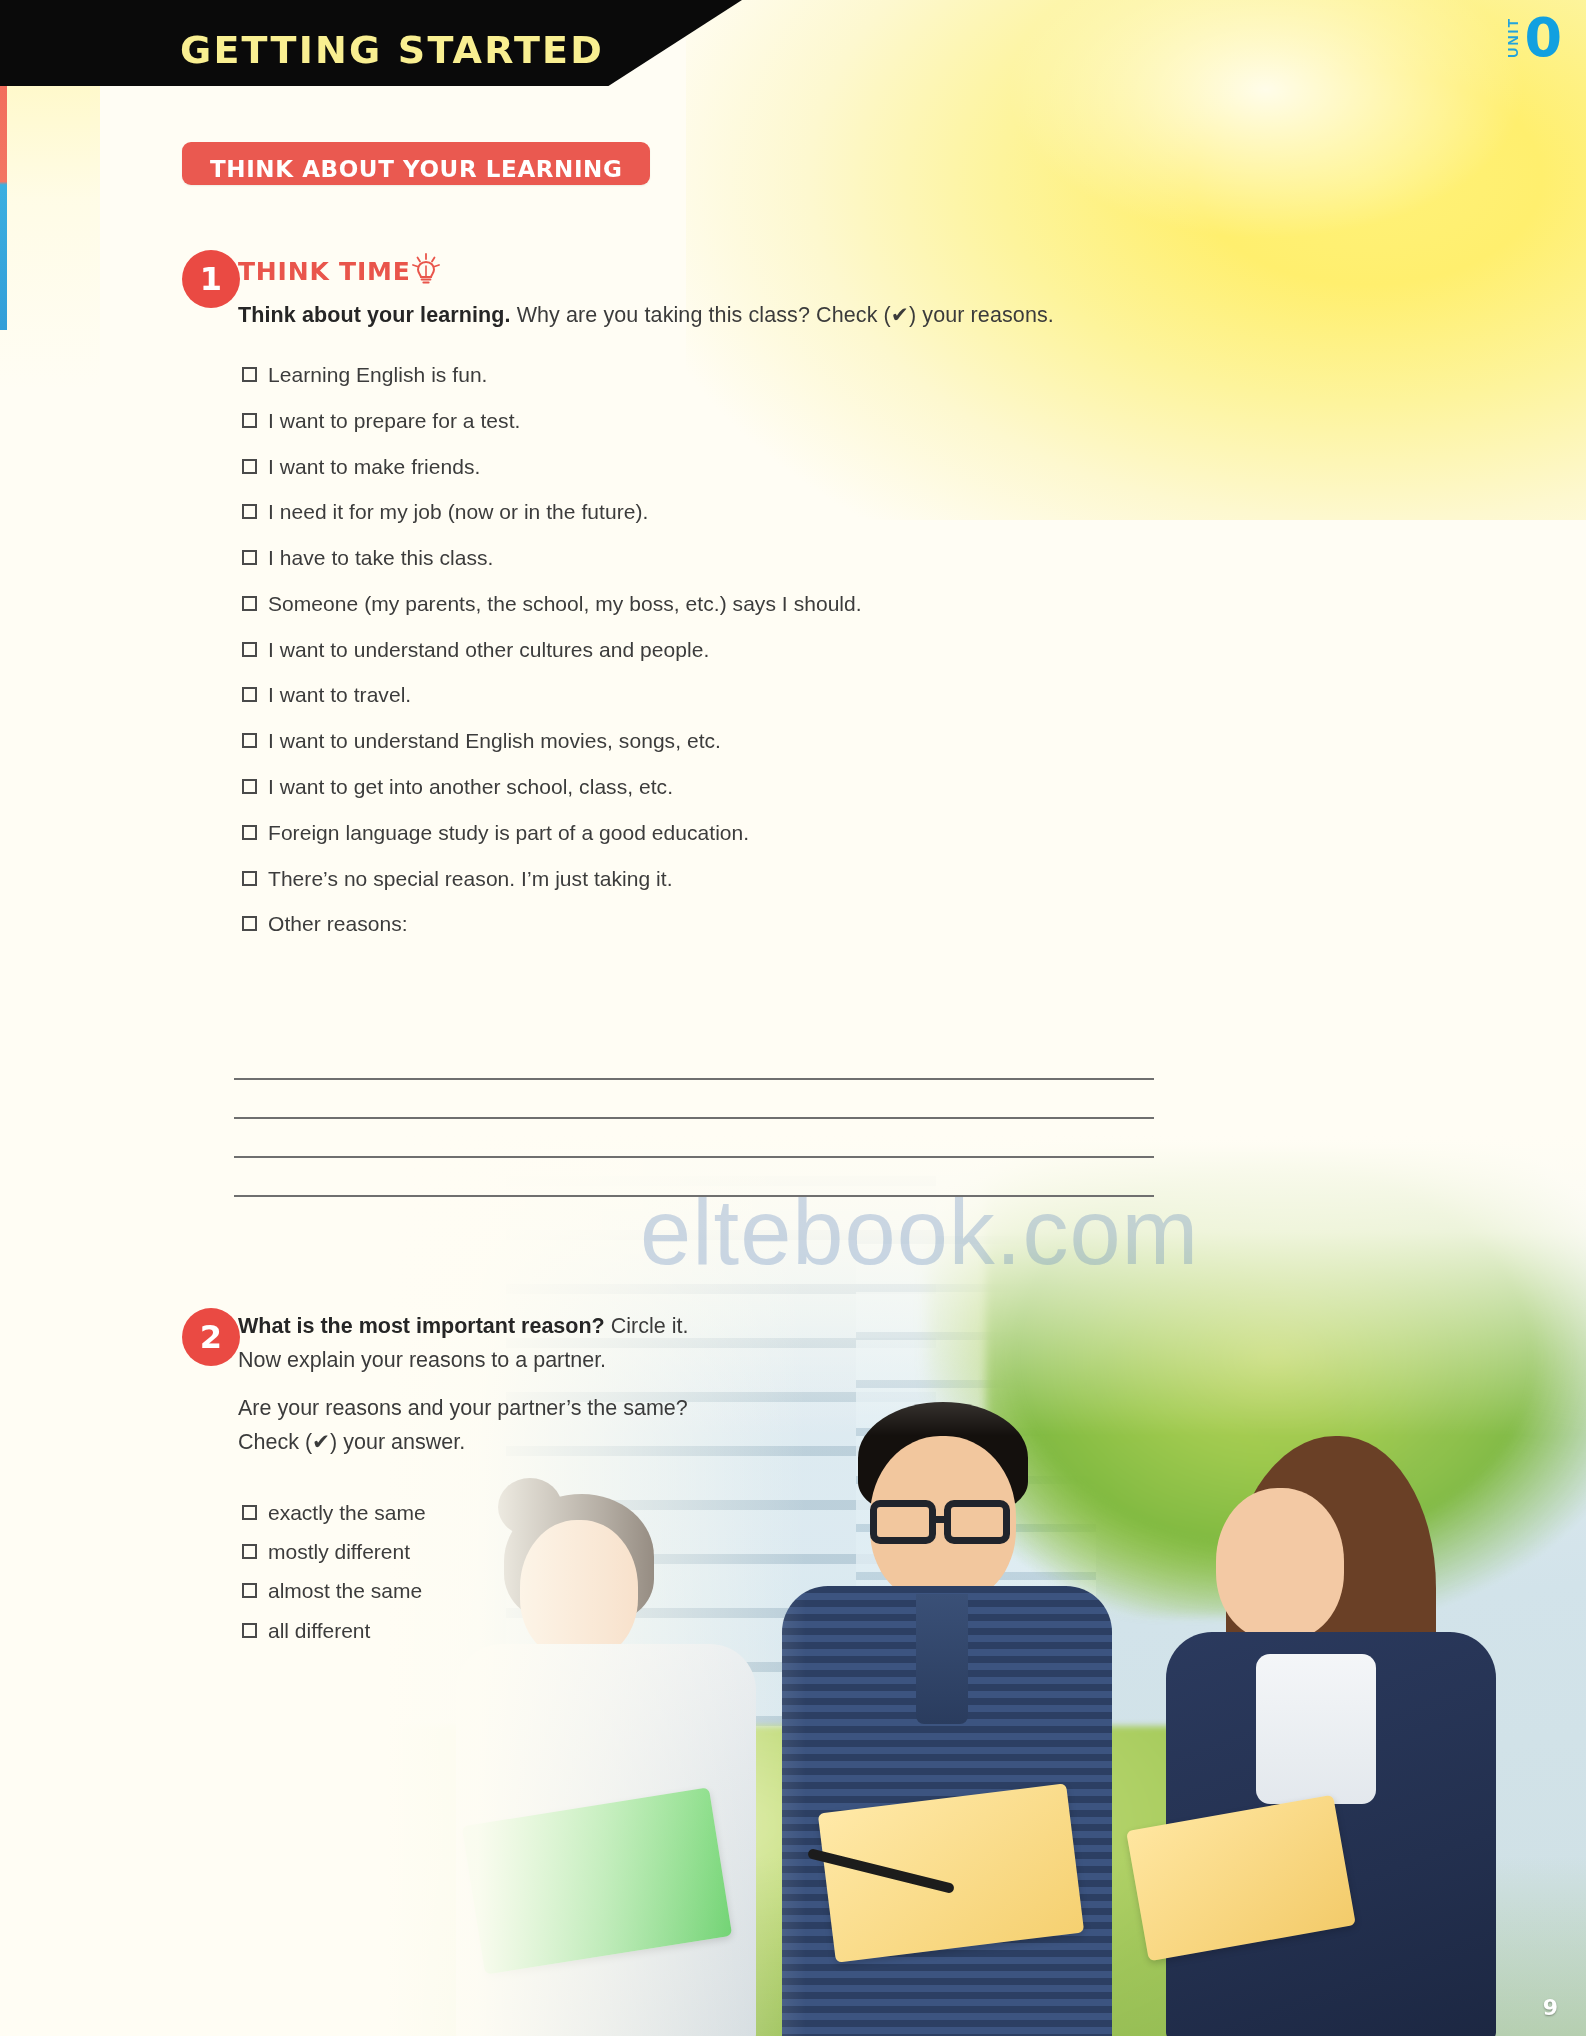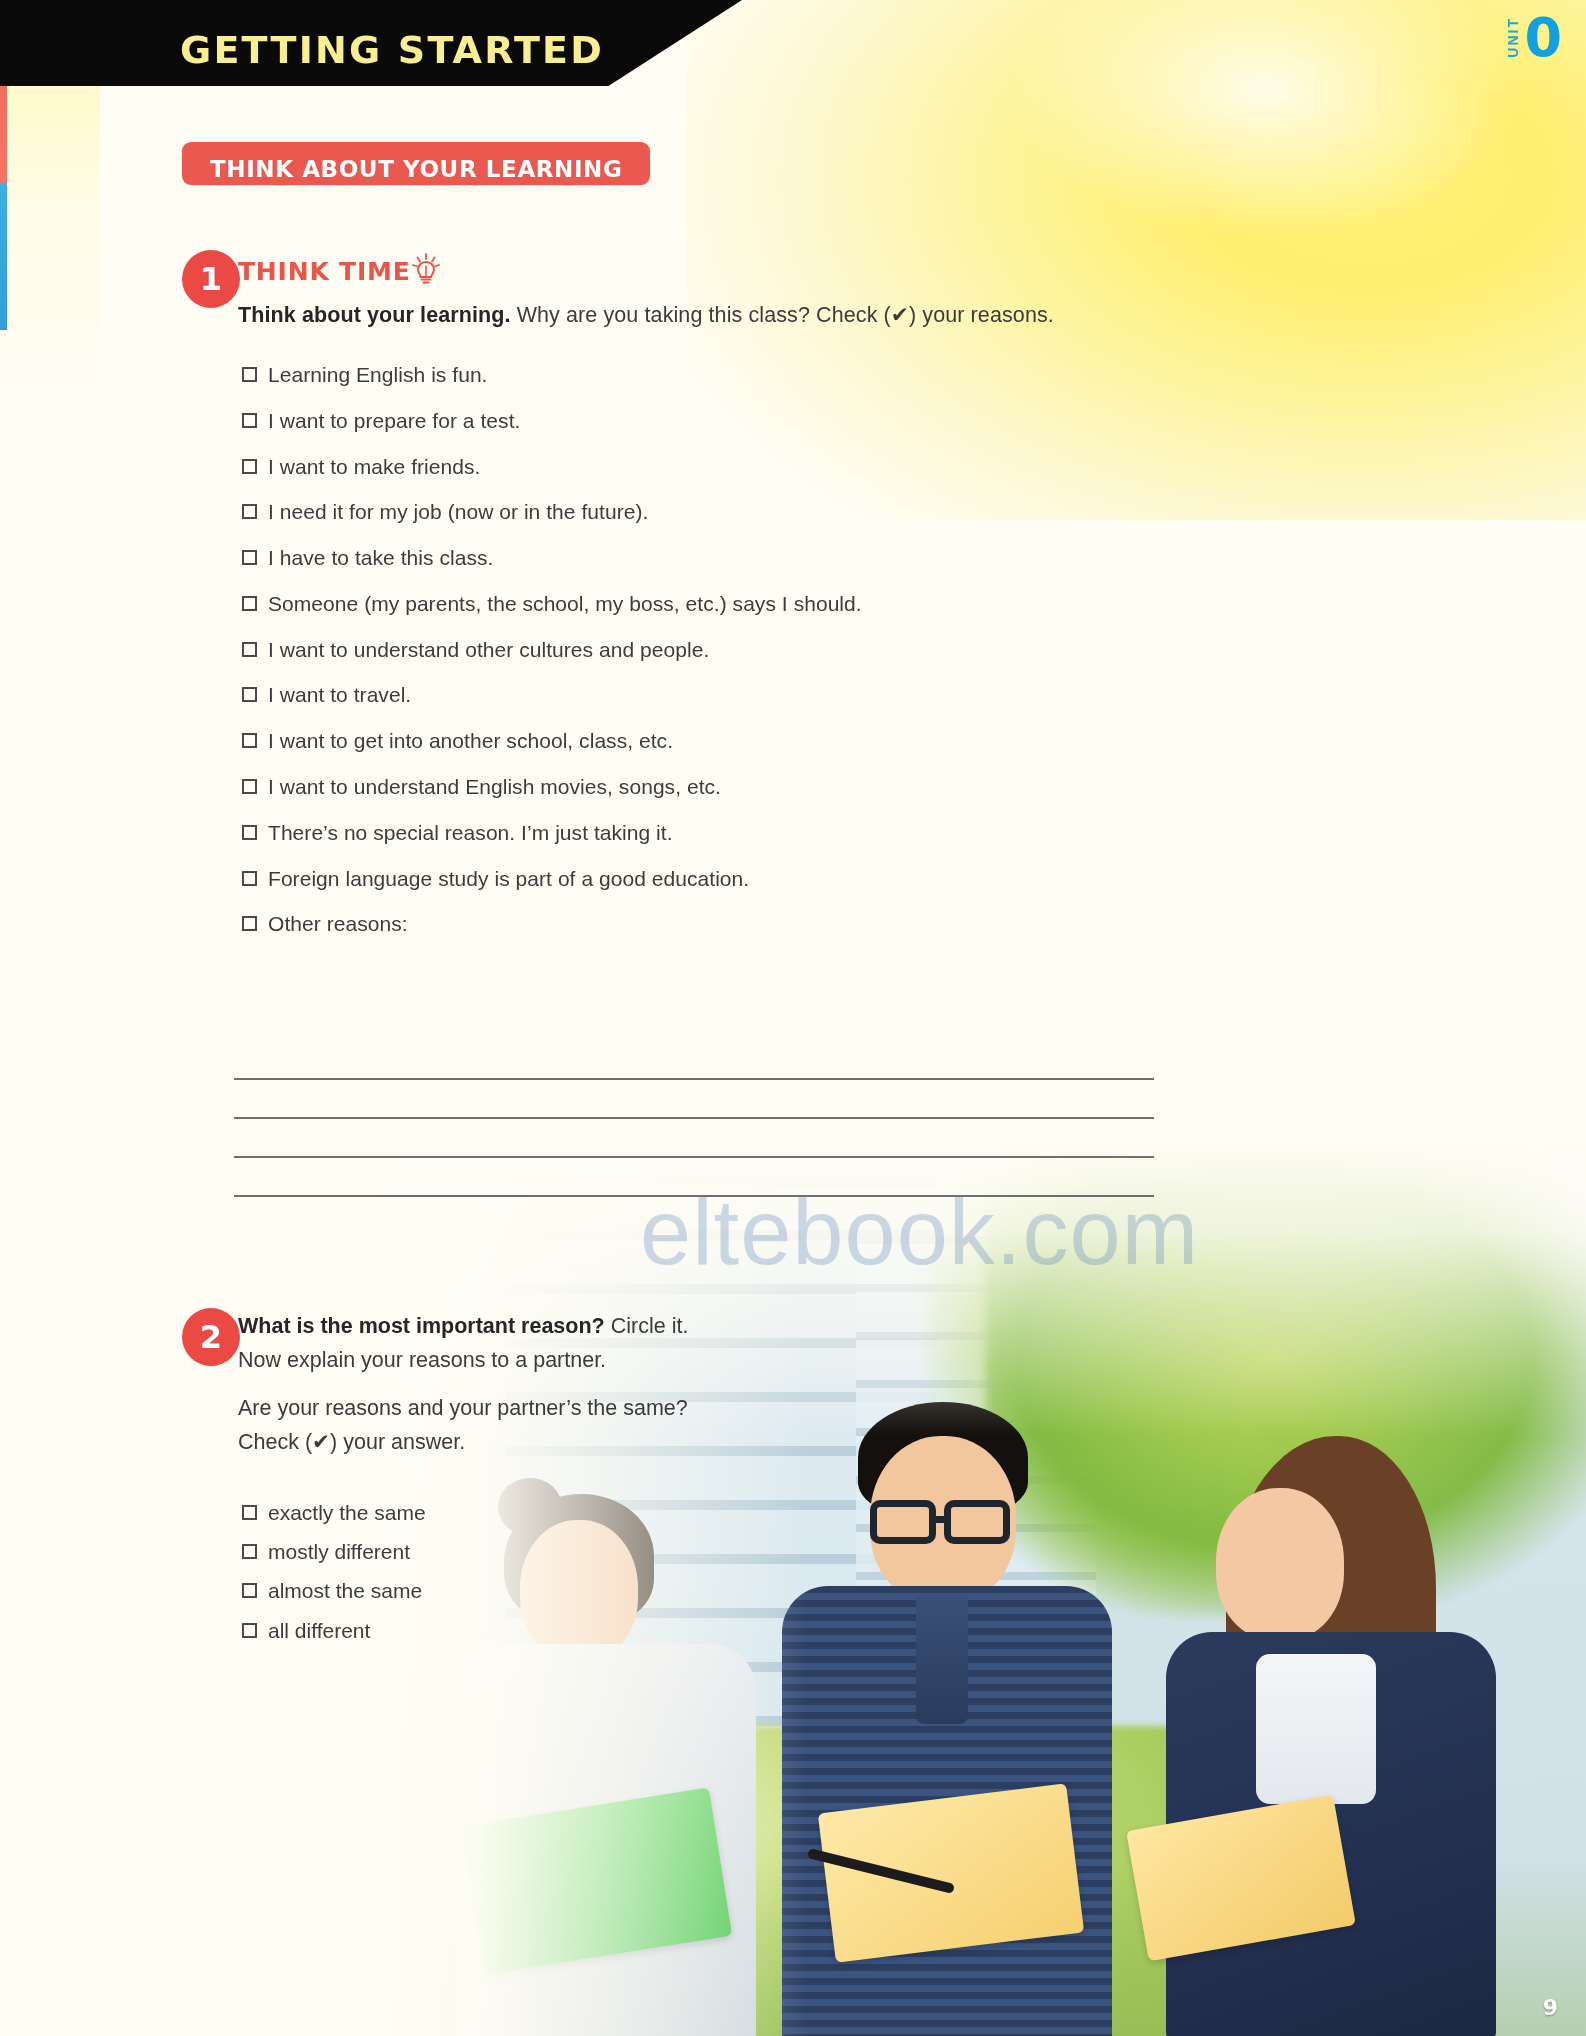--- a/index.html
+++ b/index.html
@@ -399,33 +399,33 @@
     <div class="cb-item">
       <span class="cb"></span>
       <span class="cb-label">I want to understand other cultures and people.</span>
     </div>
     <div class="cb-item">
       <span class="cb"></span>
       <span class="cb-label">I want to travel.</span>
     </div>
     <div class="cb-item">
       <span class="cb"></span>
+      <span class="cb-label">I want to understand English movies, songs, etc.</span>
+    </div>
+    <div class="cb-item">
+      <span class="cb"></span>
       <span class="cb-label">I want to get into another school, class, etc.</span>
     </div>
     <div class="cb-item">
       <span class="cb"></span>
-      <span class="cb-label">I want to understand English movies, songs, etc.</span>
+      <span class="cb-label">Foreign language study is part of a good education.</span>
     </div>
     <div class="cb-item">
       <span class="cb"></span>
       <span class="cb-label">There’s no special reason. I’m just taking it.</span>
-    </div>
-    <div class="cb-item">
-      <span class="cb"></span>
-      <span class="cb-label">Foreign language study is part of a good education.</span>
     </div>
     <div class="cb-item">
       <span class="cb"></span>
       <span class="cb-label">Other reasons:</span>
     </div>
   </div>
 
   <div class="lines">
     <div class="wline"></div>
     <div class="wline"></div>

